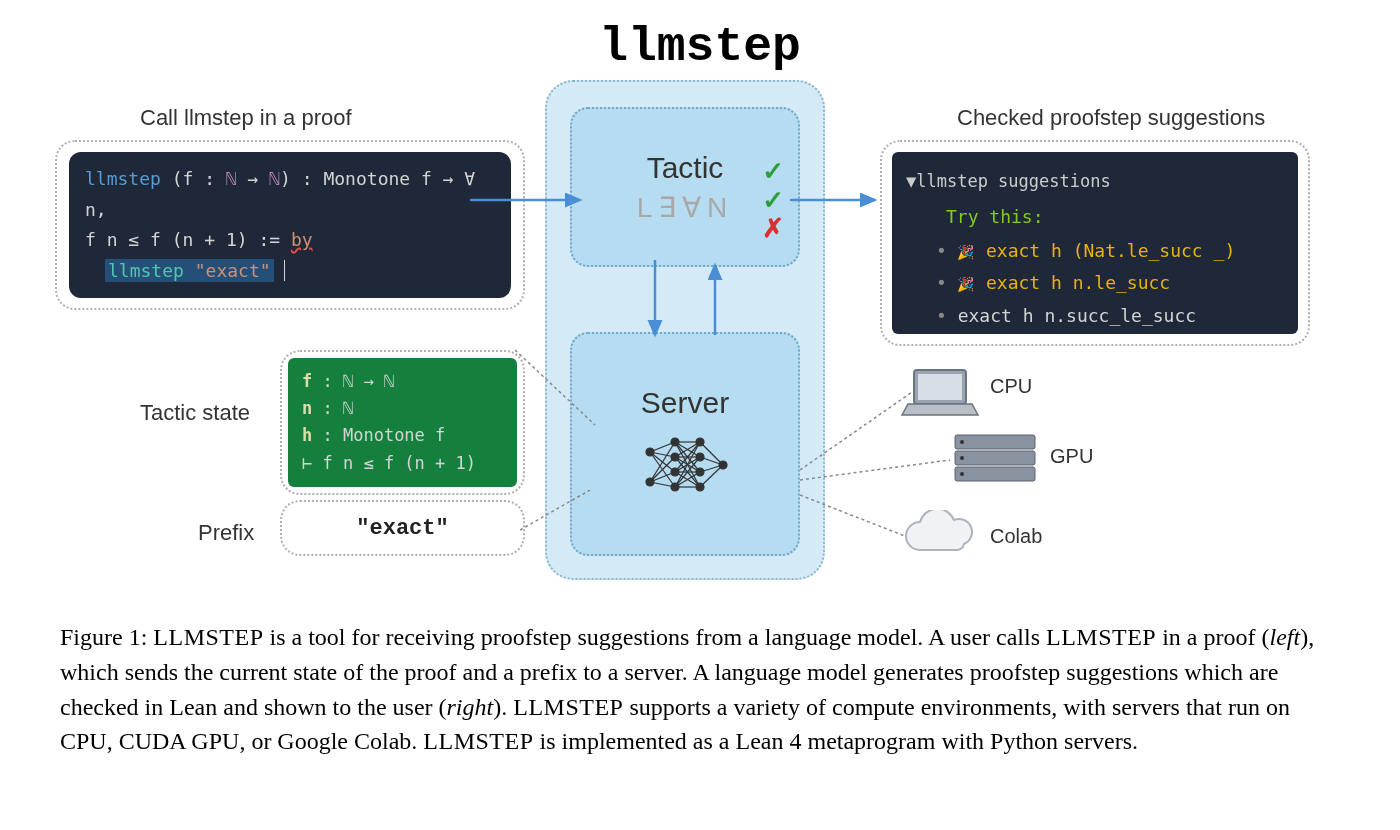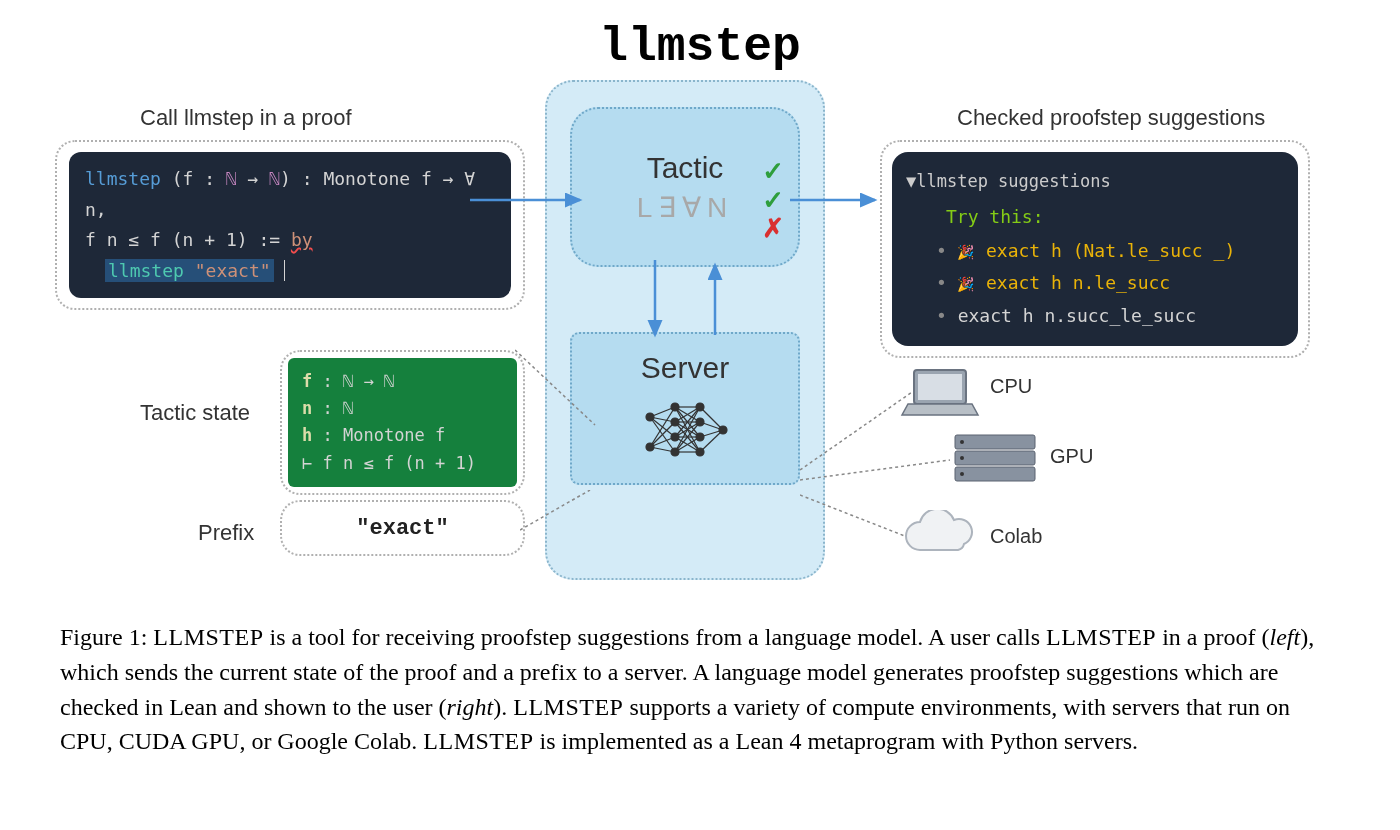--- a/index.html
+++ b/index.html
@@ -74,21 +74,21 @@
       border-radius: 28px;
       padding: 20px;
     }
     .tactic-box {
       position: relative;
       margin: 5px auto 0;
       width: 230px;
       height: 160px;
       background: #b5dcf0;
       border: 2px dotted #6fa8c9;
-      border-radius: 28px;
+      border-radius: 18px;
       display: flex;
       flex-direction: column;
       align-items: center;
       justify-content: center;
     }
     .tactic-label {
       font-size: 30px;
       color: #333;
       margin-bottom: 6px;
     }
@@ -107,38 +107,38 @@
       flex-direction: column;
       font-size: 26px;
       line-height: 1.1;
       font-weight: bold;
     }
     .check { color: #2e9e3c; }
     .cross { color: #d93030; }
     .server-box {
       margin: 65px auto 0;
       width: 230px;
-      height: 153px;
+      height: 224px;
       background: #b5dcf0;
       border: 2px dotted #6fa8c9;
-      border-radius: 9px;
+      border-radius: 18px;
       display: flex;
       flex-direction: column;
       align-items: center;
       justify-content: center;
     }
     .server-label {
       font-size: 30px;
       color: #333;
       margin-bottom: 12px;
     }
     .suggestions-box {
       background: #1e2838;
-      border-radius: 16px;
-      padding: 14px 18px 14px 14px;
+      border-radius: 6px;
+      padding: 14px 18px 2px 14px;
       font-family: "Menlo", "Monaco", monospace;
       font-size: 18px;
       line-height: 1.8;
       color: #d4d4d4;
     }
     .sug-header {
       color: #ccc;
       font-size: 17px;
       margin-bottom: 4px;
     }

